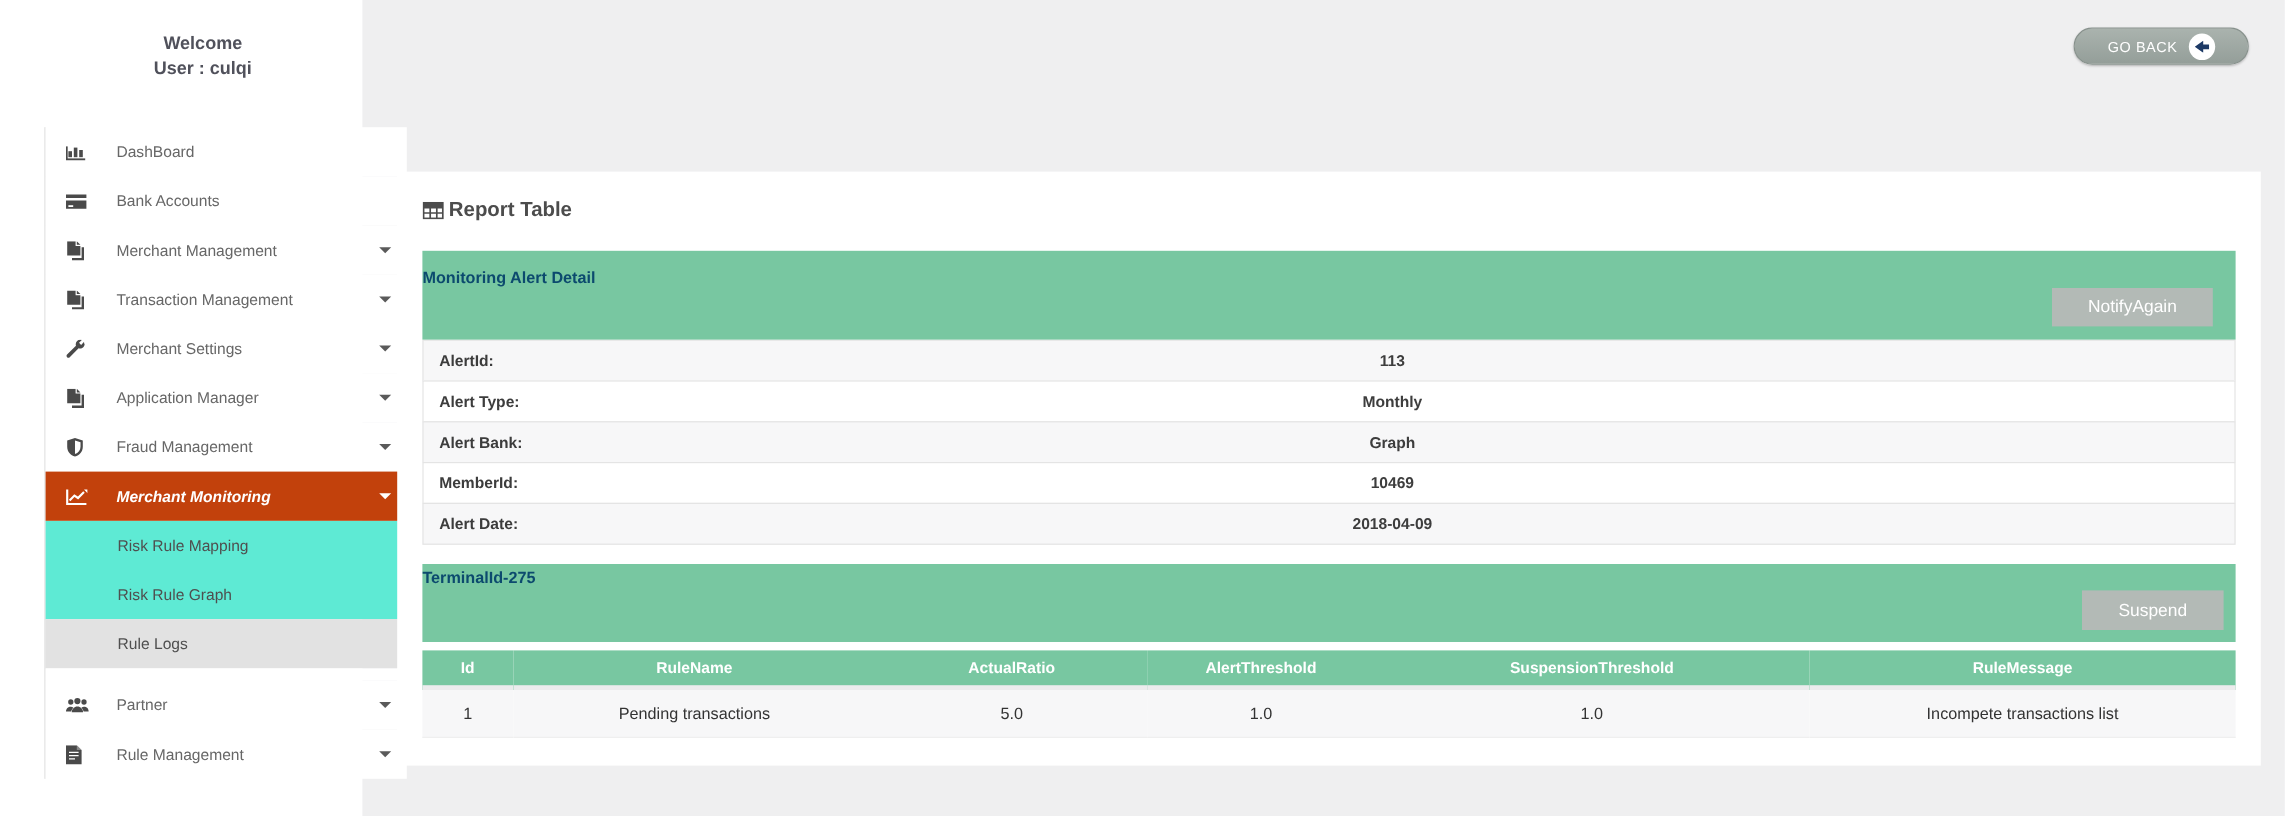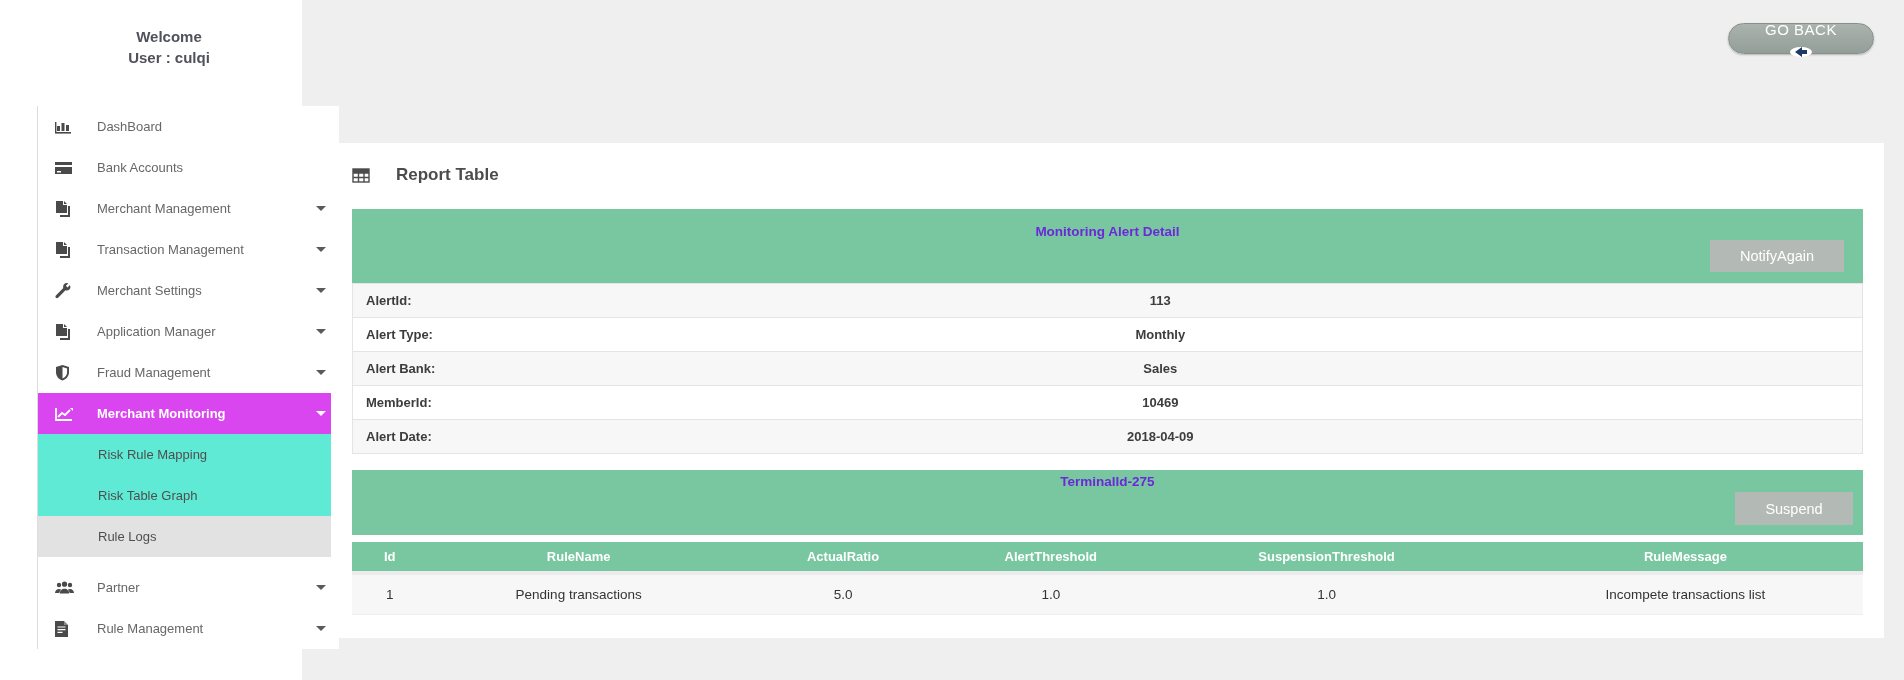--- a/index.html
+++ b/index.html
@@ -29,67 +29,67 @@
     position: relative; cursor: pointer; background: #fff;
   }
   .nav-item .nicon { width: 26px; margin-right: 16px; display: flex; align-items: center; color: #4a4a4a; }
   .nav-item .nicon svg { display: block; }
   .caret {
     position: absolute; right: 13px; top: 18px;
     width: 0; height: 0;
     border-left: 5px solid transparent; border-right: 5px solid transparent;
     border-top: 5px solid #5a5a5a;
   }
-  .nav-item.active { background: #d946ef; color: #ffffff; font-weight: bold; }
+  .nav-item.active { background: #c2410c; color: #ffffff; font-weight: bold; font-style: italic; }
   .nav-item.active .nicon { color: #ffffff; }
   .nav-item.active .caret { border-top-color: #ffffff; }
   .submenu-item {
     height: 41px; display: flex; align-items: center;
     padding-left: 60px; font-size: 13px; color: #4f4f4f;
     background: #5eead4; cursor: pointer;
   }
   .submenu-item.selected { background: #e2e2e2; }
   .nav-gap { height: 10px; background: #fff; }
 
   
   .go-back {
     position: absolute; left: 1728px; top: 23px;
     width: 146px; height: 31px; border-radius: 17px;
     background: linear-gradient(#aab3ae, #949e99);
     border: 1px solid #87918c;
     box-shadow: 0 1px 2px rgba(0,0,0,0.25);
-    color: #ffffff; font-size: 15px; letter-spacing: 0.5px;
+    color: #ffffff; font-size: 12px; letter-spacing: 0.5px;
     display: flex; align-items: center; justify-content: center; gap: 9px;
-    cursor: pointer; font-family: "Liberation Sans", sans-serif; flex-direction: column;
+    cursor: pointer; font-family: "Liberation Sans", sans-serif;
   }
   .go-back-circle {
     width: 22px; height: 22px; border-radius: 50%;
     background: #ffffff; display: flex; align-items: center; justify-content: center;
   }
 
   
   .card {
     position: absolute; left: 331px; top: 143px;
     width: 1553px; height: 495px; background: #ffffff;
   }
   .card-inner { padding: 0 21px; }
   .page-title-row {
     padding-top: 14px; height: 50px;
-    display: flex; align-items: center; gap: 26px;
+    display: flex; align-items: center; gap: 4px;
     font-size: 17px; font-weight: bold; color: #4c4c4c;
   }
   .page-title-row svg { display: block; }
 
   .panel-header {
     background: #78c7a1; position: relative; width: 100%;
   }
   .panel-header.first { height: 74px; margin-top: 15px; }
   .panel-header.second { height: 65px; margin-top: 5px; }
   .panel-title {
-    text-align: center; color: #6d28d9; font-weight: bold; font-size: 13.5px; margin-top: 16px;
+    text-align: left; color: #0c4a6e; font-weight: bold; font-size: 13.5px; margin-top: 16px;
   }
   .panel-header.first .panel-title { padding-top: 15px; }
   .panel-header.second .panel-title { padding-top: 4px; }
   .header-btn {
     position: absolute; background: #b3bab6; border: none;
     color: #ffffff; font-size: 14.5px; cursor: pointer;
     font-family: "Liberation Sans", sans-serif;
   }
   .header-btn.notify { right: 19px; bottom: 11px; width: 134px; height: 32px; }
   .header-btn.suspend { right: 10px; bottom: 10px; width: 118px; height: 33px; }
@@ -227,21 +227,21 @@
           </svg>
       </span>
       <span>Merchant Monitoring</span>
       <span class="caret"></span>
     </div>
 
     <div class="submenu-item">
       <span>Risk Rule Mapping</span>
     </div>
     <div class="submenu-item">
-      <span>Risk Table Graph</span>
+      <span>Risk Rule Graph</span>
     </div>
     <div class="submenu-item selected">
       <span>Rule Logs</span>
     </div>
 
     <div class="nav-gap"></div>
 
     <div class="nav-item">
       <span class="nicon">
         <svg width="19" height="14" viewBox="0 0 19 14">
@@ -310,21 +310,21 @@
       <div class="detail-row">
         <div class="detail-label">AlertId:</div>
         <div class="detail-value">113</div>
       </div>
       <div class="detail-row">
         <div class="detail-label">Alert Type:</div>
         <div class="detail-value">Monthly</div>
       </div>
       <div class="detail-row">
         <div class="detail-label">Alert Bank:</div>
-        <div class="detail-value">Sales</div>
+        <div class="detail-value">Graph</div>
       </div>
       <div class="detail-row">
         <div class="detail-label">MemberId:</div>
         <div class="detail-value">10469</div>
       </div>
       <div class="detail-row">
         <div class="detail-label">Alert Date:</div>
         <div class="detail-value">2018-04-09</div>
       </div>
     </div>

